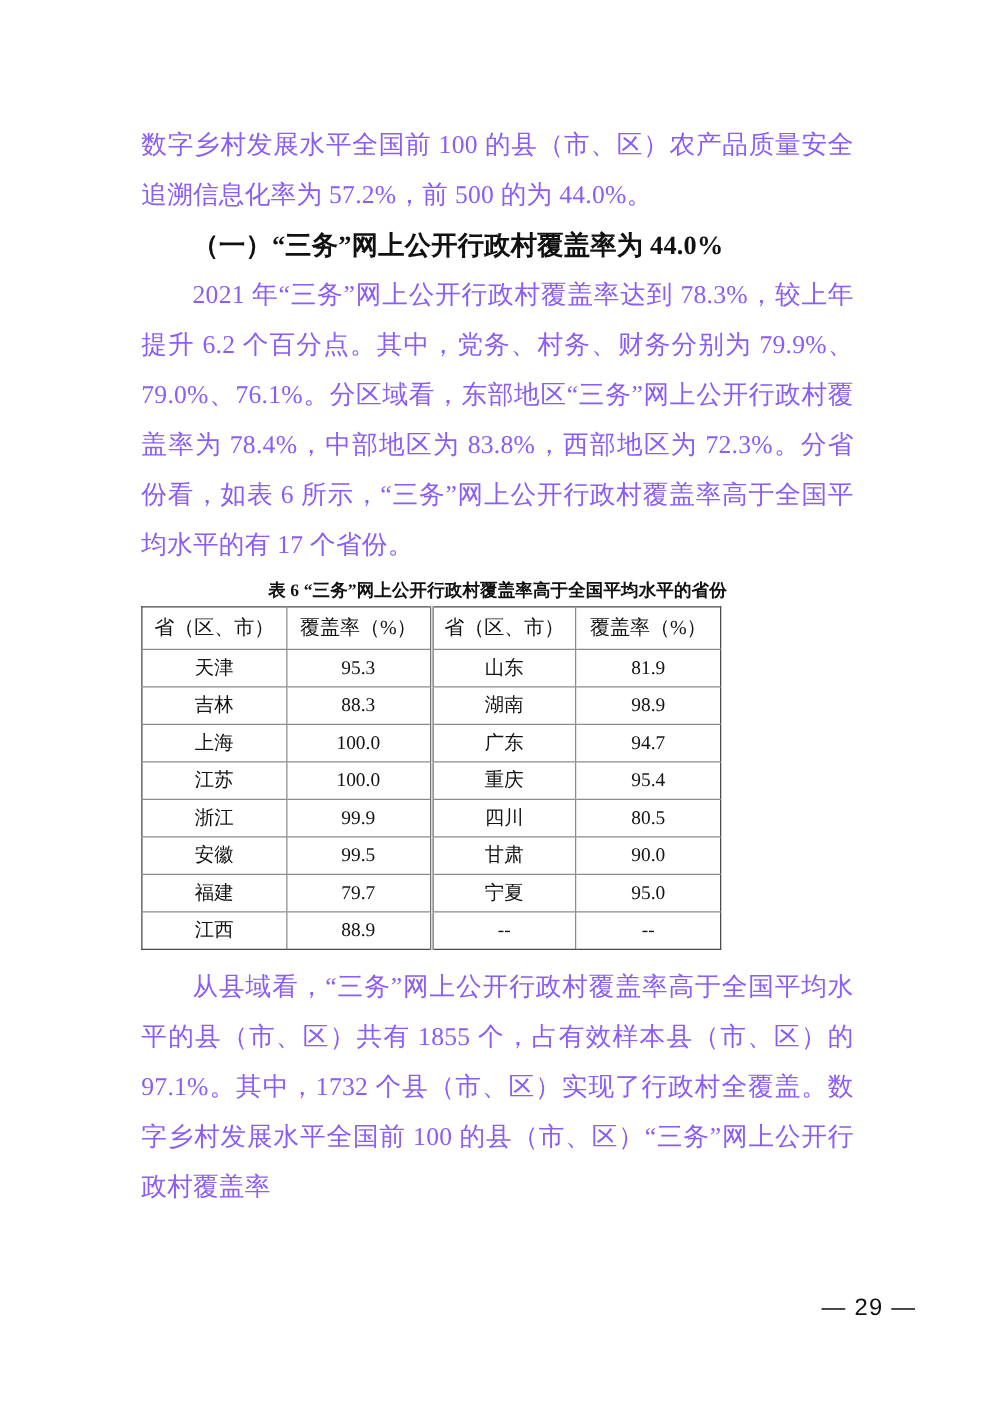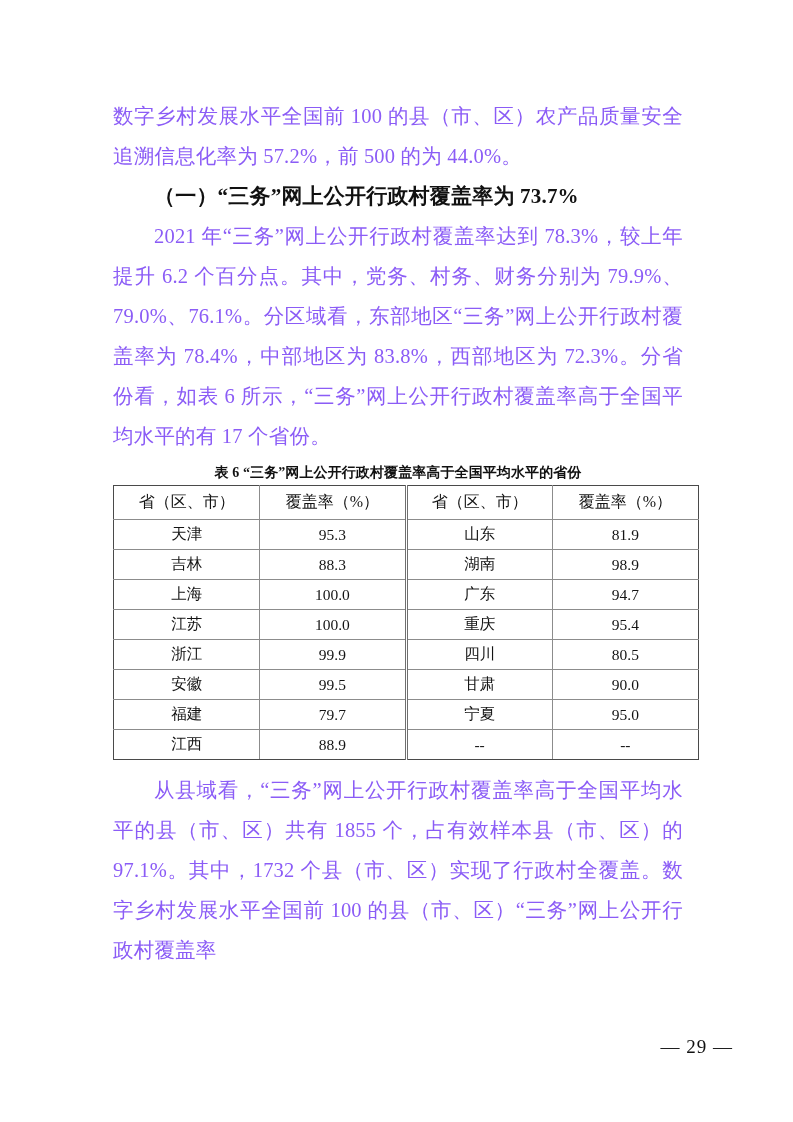--- a/index.html
+++ b/index.html
@@ -69,21 +69,21 @@
     font-size: 14px;
     font-weight: bold;
     text-align: center;
     margin: 8px 0 3px 0;
     letter-spacing: 0.1px;
     font-family: Liberation Serif, serif;
     color: #111111;
   }
   table.data {
     border-collapse: collapse;
-    width: 586px;
+    width: 464px;
     table-layout: fixed;
     font-size: 15.5px;
   }
   table.data td {
     border: 1px solid #8c8c8c;
     height: 29px;
     text-align: center;
     vertical-align: middle;
     padding: 0 2px;
     color: #131313;
@@ -102,34 +102,34 @@
   table.data td.mid-left  { border-left: 3px double #6f6f6f; }
 
   
   .page-number {
     position: absolute;
     right: 60px;
     top: 1036px;
     font-size: 19px;
     letter-spacing: 1px;
     color: #111111;
-    font-family: Liberation Serif, serif;
+    font-family: Liberation Sans, sans-serif;
   }
 </style>
 </head>
 <body>
 
 <div class="page">
 
   <div class="content">
 
     <p class="para">数字乡村发展水平全国前 100 的县（市、区）农产品质量安全追溯信息化率为 57.2%，前 500 的为 44.0%。</p>
 
 
-    <h3 class="h-sub">（一）“三务”网上公开行政村覆盖率为 73.7%</h3>
+    <h3 class="h-sub">（一）“三务”网上公开行政村覆盖率为 44.0%</h3>
 
     <p class="para indent">2021 年“三务”网上公开行政村覆盖率达到 78.3%，较上年提升 6.2 个百分点。其中，党务、村务、财务分别为 79.9%、79.0%、76.1%。分区域看，东部地区“三务”网上公开行政村覆盖率为 78.4%，中部地区为 83.8%，西部地区为 72.3%。分省份看，如表 6 所示，“三务”网上公开行政村覆盖率高于全国平均水平的有 17 个省份。</p>
 
     <div class="table-caption">表 6 “三务”网上公开行政村覆盖率高于全国平均水平的省份</div>
 
     <table class="data">
       <tbody>
         <tr class="header">
           <td class="outer-top edge-left">省（区、市）</td>
           <td class="outer-top mid-right">覆盖率（%）</td>

